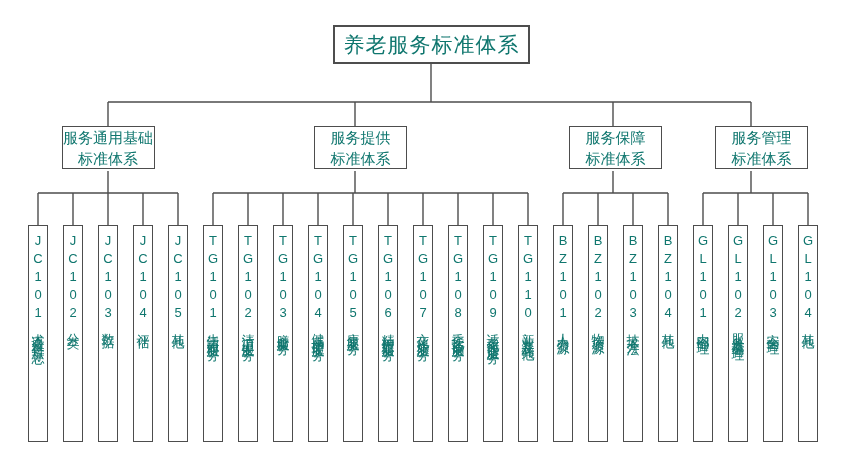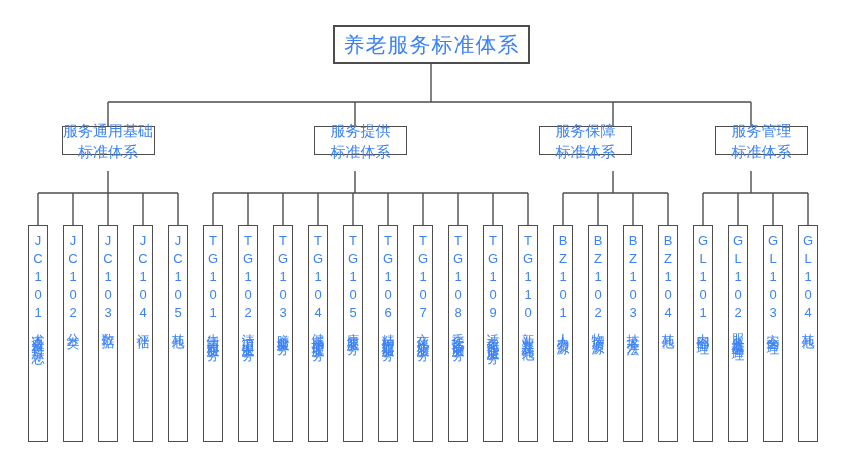--- a/index.html
+++ b/index.html
@@ -7,21 +7,21 @@
     padding: 0;
     background: #ffffff;
     font-family: "Liberation Sans", "DejaVu Sans", sans-serif;
   }
   #canvas {
     position: relative;
     width: 850px;
     height: 450px;
     background: #ffffff;
     overflow: hidden;
-    color: #3b82f6;
+    color: #0f766e;
   }
   #connectors {
     position: absolute;
     left: 0; top: 0;
     width: 850px; height: 450px;
   }
   .node {
     position: absolute;
     background: #ffffff;
     border: 1.5px solid #4d4d4d;
@@ -34,21 +34,21 @@
   .root-node {
     left: 333px; top: 25px;
     width: 197px; height: 39px;
     border-width: 2px;
     font-size: 21px;
     letter-spacing: 1px;
     white-space: nowrap;
   }
   .branch-node {
     top: 126px;
-    width: 93px; height: 29px;
+    width: 93px; height: 43px;
     font-size: 15px;
     line-height: 1.4;
     white-space: pre-line;
   }
   .leaf-node {
     top: 225px;
     width: 20px; height: 217px;
     align-items: flex-start;
     padding-top: 7px;
   }
@@ -75,21 +75,21 @@
       <path d="M38 193 V225 M73 193 V225 M108 193 V225 M143 193 V225 M178 193 V225 M213 193 V225 M248 193 V225 M283 193 V225 M318 193 V225 M353 193 V225 M388 193 V225 M423 193 V225 M458 193 V225 M493 193 V225 M528 193 V225 M563 193 V225 M598 193 V225 M633 193 V225 M668 193 V225 M703 193 V225 M738 193 V225 M773 193 V225 M808 193 V225"></path>
     </g>
   </svg>
 
   <div class="node root-node">养老服务标准体系</div>
 
   <div class="node branch-node" style="left:61.5px">服务通用基础
 标准体系</div>
   <div class="node branch-node" style="left:314px">服务提供
 标准体系</div>
-  <div class="node branch-node" style="left:539px">服务保障
+  <div class="node branch-node" style="left:569px">服务保障
 标准体系</div>
   <div class="node branch-node" style="left:715px">服务管理
 标准体系</div>
 
   <div class="node leaf-node" style="left:28px">
       <span class="vtext"><span>JC101</span><span>术语及符号标志</span></span>
     </div>
   <div class="node leaf-node" style="left:63px">
       <span class="vtext"><span>JC102</span><span>分类</span></span>
     </div>

